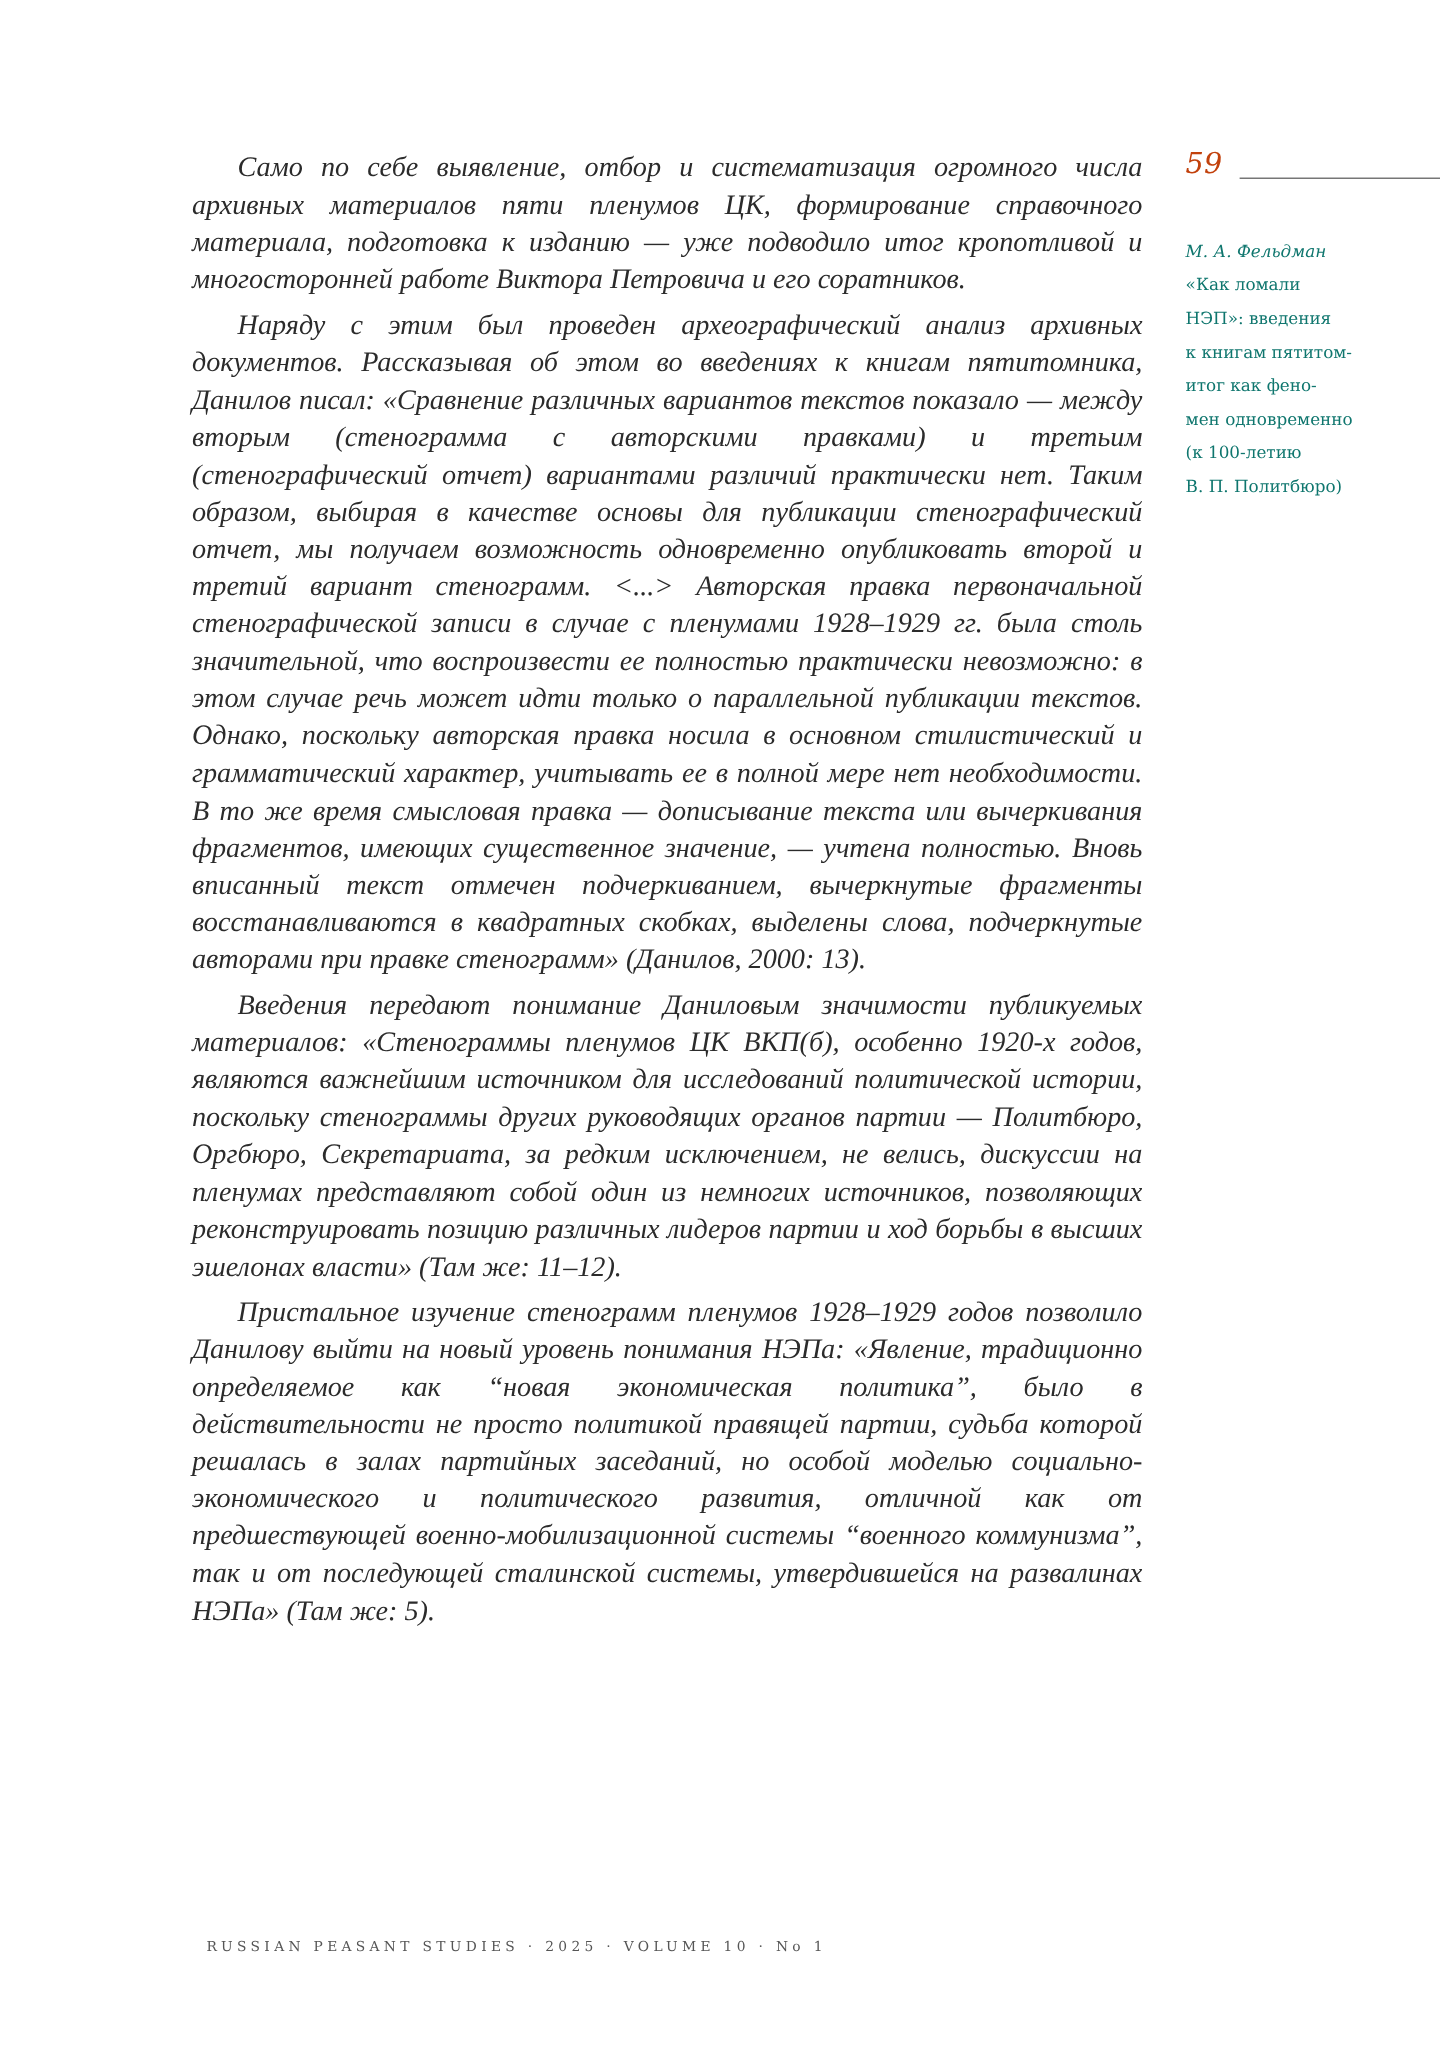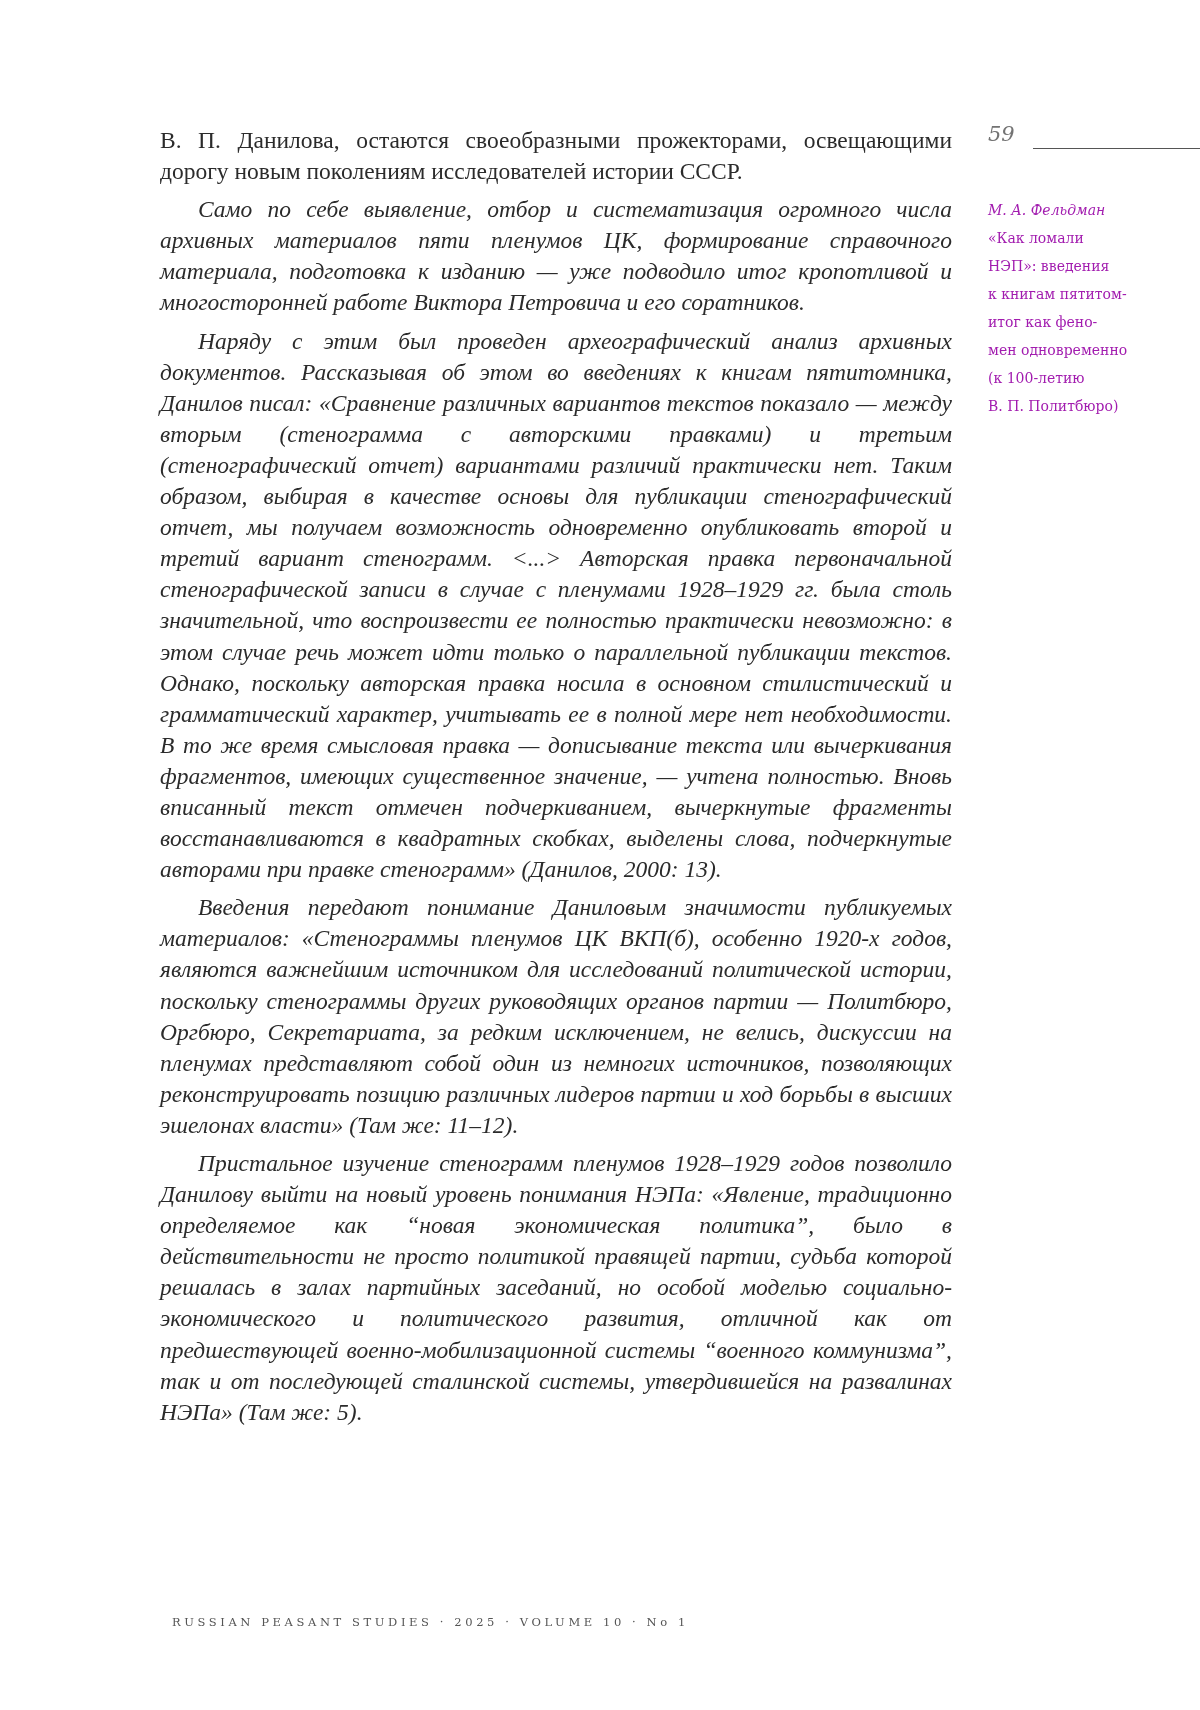--- a/index.html
+++ b/index.html
@@ -10,29 +10,29 @@
     font-size: 23.5px; line-height: 31.1px; color: #2b2b2b;
     text-align: justify; hyphens: manual;
   }
   .main p { margin: 0; text-indent: 0; }
   .main p.indent { text-indent: 38px; font-style: italic; }
   .main p.first { margin-top: 0; }
   .main p + p { margin-top: 7px; }
   .page-num {
     position: absolute; left: 988px; top: 122px;
     font-family: "DejaVu Serif", serif; font-style: italic;
-    font-size: 21px; color: #737373;
+    font-size: 24px; color: #c2410c;
   }
   .rule {
     position: absolute; left: 1033px; top: 148px; width: 167px; height: 0;
     border-top: 1.2px solid #555;
   }
   .sidebar {
     position: absolute; left: 988px; top: 196px; width: 200px;
-    font-family: "DejaVu Serif", serif; font-size: 14px; line-height: 28px; color: #a21caf;
+    font-family: "DejaVu Serif", serif; font-size: 14px; line-height: 28px; color: #0f766e;
   }
   .sidebar .author { font-style: italic; display: block; }
   .sidebar .line { display: block; white-space: nowrap; }
   .footer {
     position: absolute; left: 172px; top: 1615px;
     font-family: "DejaVu Serif", serif; font-size: 11.5px; letter-spacing: 3.6px;
     color: #555;
   }
 </style>
 </head>
@@ -46,20 +46,19 @@
   <span class="line">«Как ломали</span>
   <span class="line">НЭП»: введения</span>
   <span class="line">к книгам пятитом-</span>
   <span class="line">итог как фено-</span>
   <span class="line">мен одновременно</span>
   <span class="line">(к 100-летию</span>
   <span class="line">В. П. Политбюро)</span>
 </div>
 
 <div class="main">
-  <p class="first">В. П. Данилова, остаются своеобразными прожекторами, освещающими дорогу новым поколениям исследователей истории СССР.</p>
   <p class="indent">Само по себе выявление, отбор и систематизация огромного числа архивных материалов пяти пленумов ЦК, формирование справочного материала, подготовка к изданию — уже подводило итог кропотливой и многосторонней работе Виктора Петровича и его соратников.</p>
   <p class="indent">Наряду с этим был проведен археографический анализ архивных документов. Рассказывая об этом во введениях к книгам пятитомника, Данилов писал: «Сравнение различных вариантов текстов показало — между вторым (стенограмма с авторскими правками) и третьим (стенографический отчет) вариантами различий практически нет. Таким образом, выбирая в качестве основы для публикации стенографический отчет, мы получаем возможность одновременно опубликовать второй и третий вариант стенограмм. &lt;...&gt; Авторская правка первоначальной стенографической записи в случае с пленумами 1928–1929 гг. была столь значительной, что воспроизвести ее полностью практически невозможно: в этом случае речь может идти только о параллельной публикации текстов. Однако, поскольку авторская правка носила в основном стилистический и грамматический характер, учитывать ее в полной мере нет необходимости. В то же время смысловая правка — дописывание текста или вычеркивания фрагментов, имеющих существенное значение, — учтена полностью. Вновь вписанный текст отмечен подчеркиванием, вычеркнутые фрагменты восстанавливаются в квадратных скобках, выделены слова, подчеркнутые авторами при правке стенограмм» (Данилов, 2000: 13).</p>
   <p class="indent">Введения передают понимание Даниловым значимости публикуемых материалов: «Стенограммы пленумов ЦК ВКП(б), особенно 1920-х годов, являются важнейшим источником для исследований политической истории, поскольку стенограммы других руководящих органов партии — Политбюро, Оргбюро, Секретариата, за редким исключением, не велись, дискуссии на пленумах представляют собой один из немногих источников, позволяющих реконструировать позицию различных лидеров партии и ход борьбы в высших эшелонах власти» (Там же: 11–12).</p>
   <p class="indent">Пристальное изучение стенограмм пленумов 1928–1929 годов позволило Данилову выйти на новый уровень понимания НЭПа: «Явление, традиционно определяемое как “новая экономическая политика”, было в действительности не просто политикой правящей партии, судьба которой решалась в залах партийных заседаний, но особой моделью социально-экономического и политического развития, отличной как от предшествующей военно-мобилизационной системы “военного коммунизма”, так и от последующей сталинской системы, утвердившейся на развалинах НЭПа» (Там же: 5).</p>
 </div>
 
 <div class="footer">RUSSIAN PEASANT STUDIES · 2025 · VOLUME 10 · No 1</div>
 
 </body></html>

